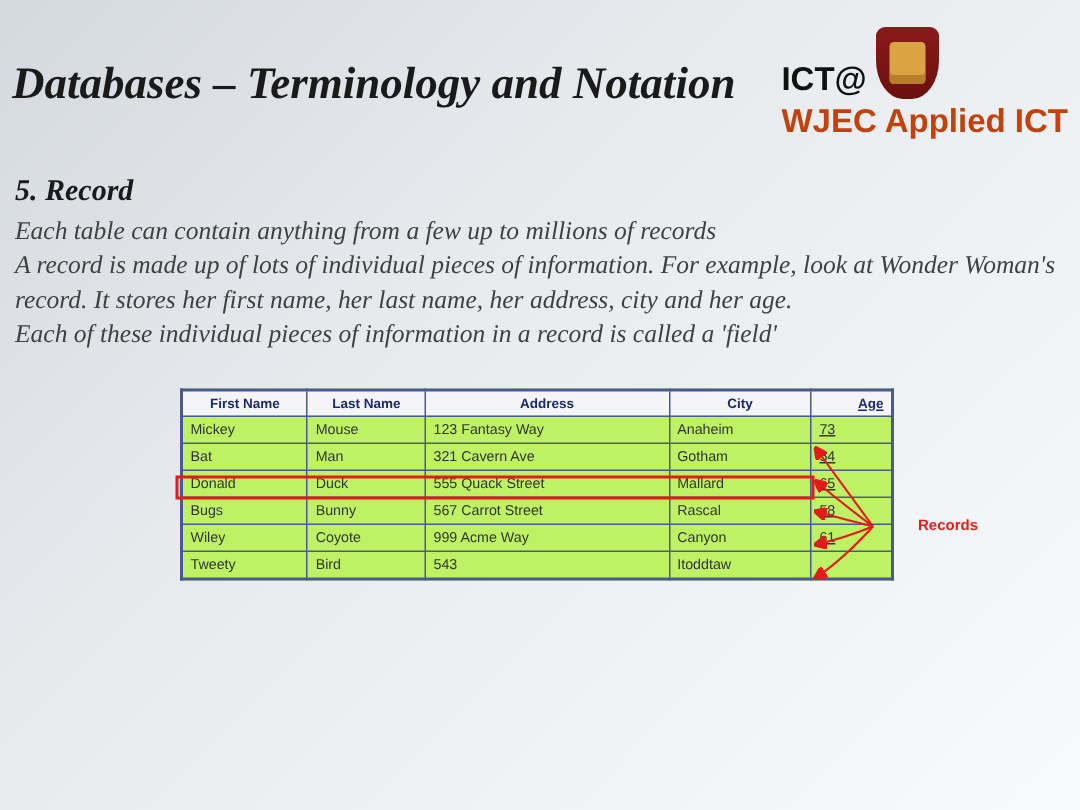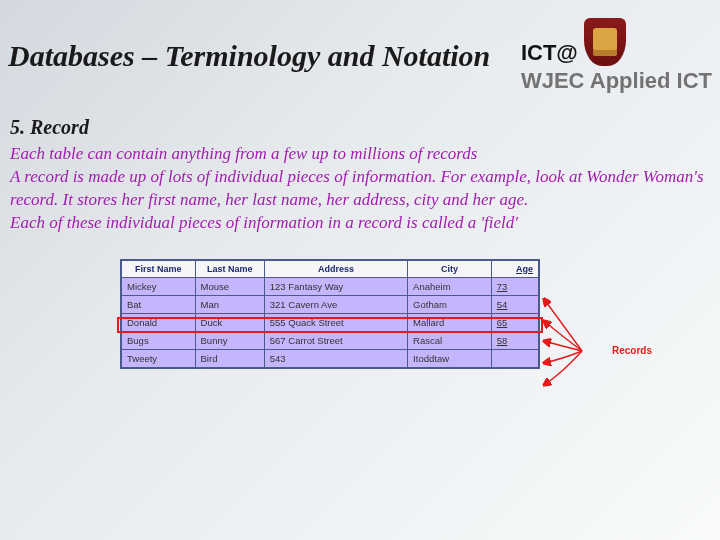--- a/index.html
+++ b/index.html
@@ -54,47 +54,47 @@
     width: 24px;
     height: 28px;
     background: #d9a441;
     border-radius: 3px;
     box-shadow: inset 0 -6px 0 #b87d2a;
   }
   .wjec {
     font-family: 'Century Gothic', Verdana, sans-serif;
     font-weight: bold;
     font-size: 22px;
-    color: #737373;
+    color: #c2410c;
     margin-top: 2px;
     white-space: nowrap;
   }
   .section-title {
     font-size: 20px;
     font-weight: bold;
     font-style: italic;
     color: #1a1a1a;
     margin: 22px 0 4px 10px;
   }
   .body-text {
     font-size: 17px;
     line-height: 1.35;
     font-style: italic;
-    color: #a21caf;
+    color: #404040;
     margin: 0 10px 0 10px;
   }
   .table-wrap {
     margin: 24px auto 0 auto;
     width: 480px;
     position: relative;
   }
   table {
     border-collapse: collapse;
-    width: 420px;
-    background: #c4b5fd;
+    width: 476px;
+    background: #bef264;
     font-family: Arial, sans-serif;
     font-size: 9.5px;
     font-style: normal;
     border: 2px solid #4a5a8a;
   }
   th, td {
     border: 1px solid #4a5a8a;
     padding: 3px 5px;
     text-align: left;
     color: #333;
@@ -193,20 +193,27 @@
           <td class="col-age">65</td>
         </tr>
         <tr>
           <td class="col-first">Bugs</td>
           <td class="col-last">Bunny</td>
           <td class="col-addr">567 Carrot Street</td>
           <td class="col-city">Rascal</td>
           <td class="col-age">58</td>
         </tr>
         <tr>
+          <td class="col-first">Wiley</td>
+          <td class="col-last">Coyote</td>
+          <td class="col-addr">999 Acme Way</td>
+          <td class="col-city">Canyon</td>
+          <td class="col-age">61</td>
+        </tr>
+        <tr>
           <td class="col-first">Tweety</td>
           <td class="col-last">Bird</td>
           <td class="col-addr">543</td>
           <td class="col-city">Itoddtaw</td>
           <td class="col-age"></td>
         </tr>
       </tbody>
   </table>
   <div class="highlight-row"></div>
 

